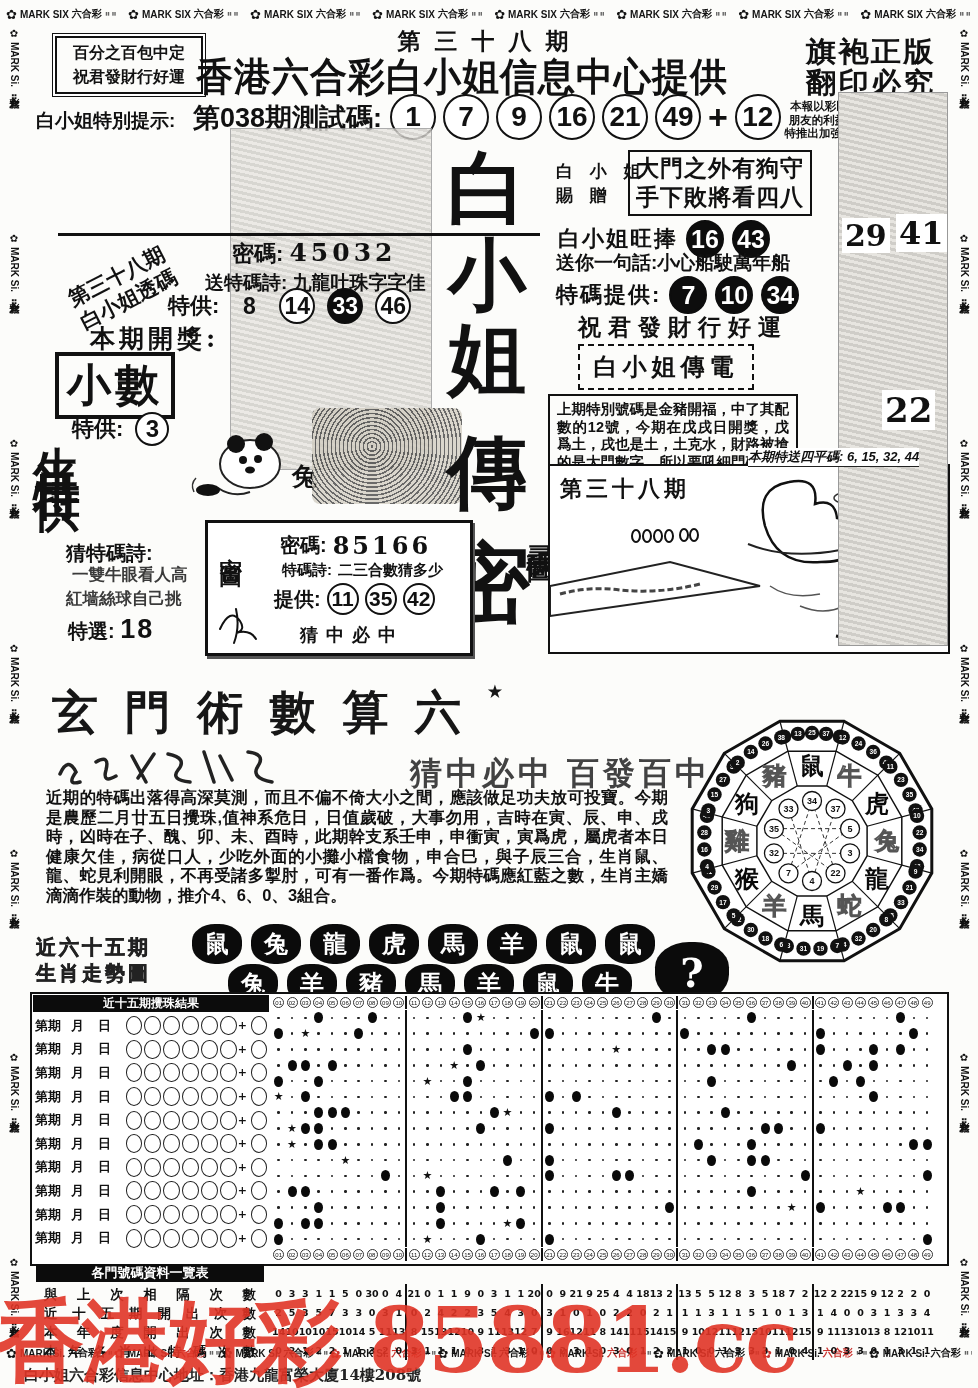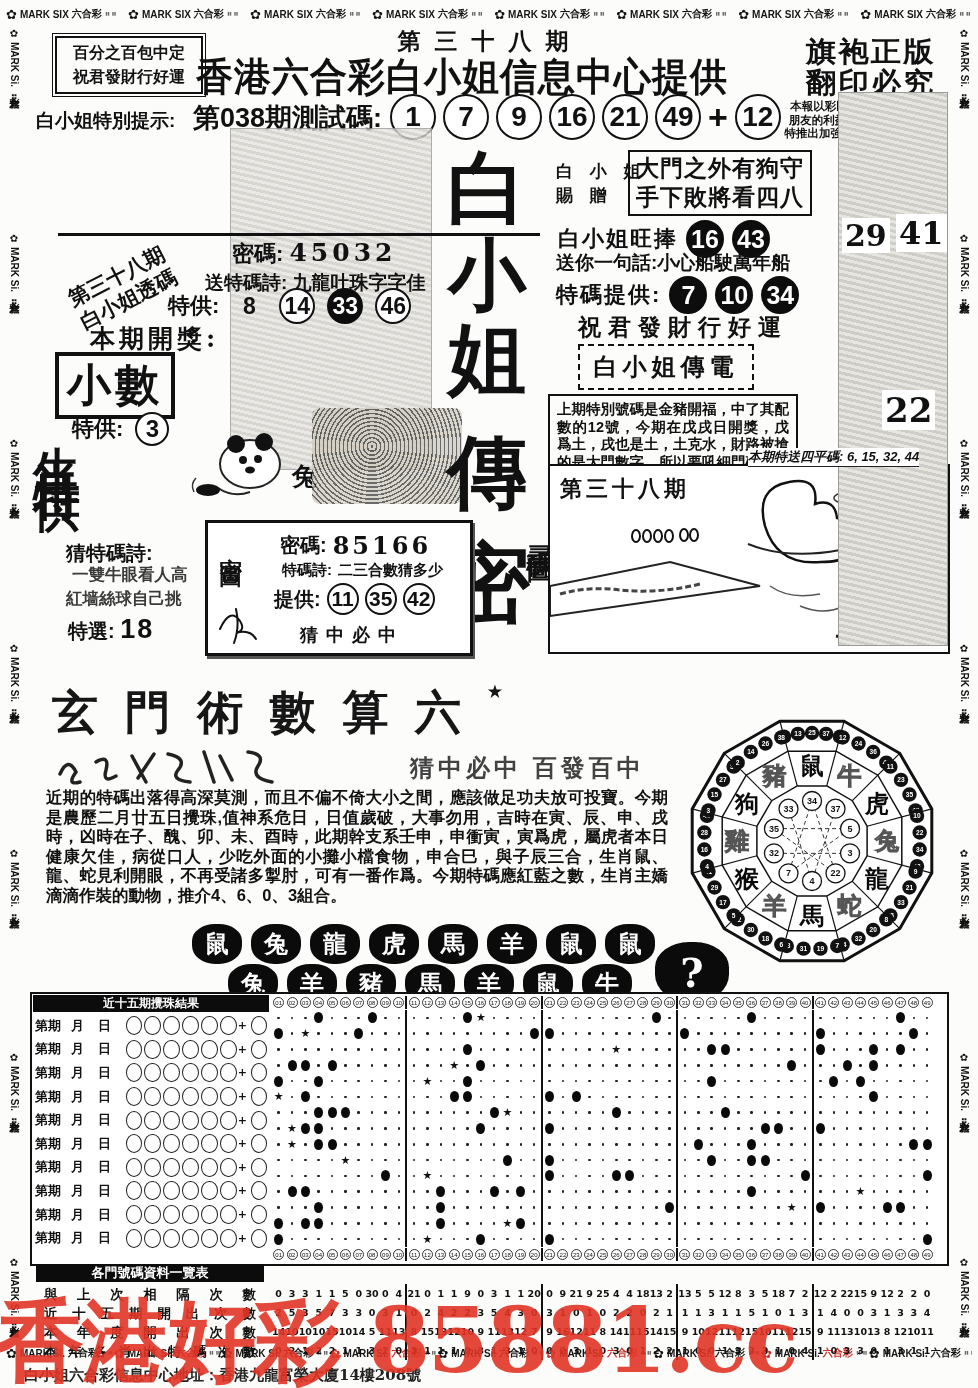--- a/index.html
+++ b/index.html
@@ -78,21 +78,21 @@
   .dashedbox{border:2.5px dashed #111;display:flex;align-items:center;justify-content:center;
              font-size:24px;font-weight:900;letter-spacing:5px;}
   .analysis{border:2.5px solid #111;padding:5px 7px;font-size:14.5px;line-height:17.5px;font-weight:700;
             text-align:justify;}
   .pingnote{font-size:13px;font-weight:700;font-style:italic;white-space:nowrap;border-bottom:1px solid #222;}
   .wishbox{border:2.5px solid #111;background:#fff;}
   .wishtitle{font-size:22px;font-weight:900;letter-spacing:4px;font-family:"DejaVu Serif",serif;}
   
   .headline{display:flex;justify-content:space-between;font-size:46px;font-weight:900;
             font-family:"DejaVu Serif",serif;color:#161616;}
-  .slogan2{font-size:24px;font-weight:900;letter-spacing:4px;color:#222;opacity:.85;filter:blur(.3px);}
+  .slogan2{font-size:32px;font-weight:900;letter-spacing:4px;color:#222;opacity:.85;filter:blur(.3px);}
   .para{font-size:16.5px;line-height:19.5px;font-weight:700;text-align:justify;}
   
   .trendlabel{font-size:20px;font-weight:900;letter-spacing:3px;color:#222;-webkit-text-stroke:.6px #222;
               filter:blur(.4px);line-height:26px;}
   .badge{position:absolute;background:#0b0b0b;color:#fff;display:flex;align-items:center;justify-content:center;
          border-radius:46% 46% 46% 46%/42% 42% 46% 46%;font-family:"DejaVu Serif",serif;font-weight:900;}
   
   .tbl-frame{border:2px solid #111;background:#fff;}
   .blackbar{background:#0c0c0c;color:#fff;display:flex;align-items:center;justify-content:space-around;
             font-weight:900;}
@@ -643,20 +643,24 @@
       <circle cx="126.48858990830108" cy="161.3606797749979" r="9.5" fill="#fff" stroke="#111" stroke-width="1.3"></circle>
       <text x="126.48858990830108" y="164.3606797749979" text-anchor="middle" font-size="9" font-weight="bold" fill="#111">7</text>
       <circle cx="111.95773934819385" cy="141.3606797749979" r="9.5" fill="#fff" stroke="#111" stroke-width="1.3"></circle>
       <text x="111.95773934819385" y="144.3606797749979" text-anchor="middle" font-size="9" font-weight="bold" fill="#111">32</text>
       <circle cx="111.95773934819385" cy="116.6393202250021" r="9.5" fill="#fff" stroke="#111" stroke-width="1.3"></circle>
       <text x="111.95773934819385" y="119.6393202250021" text-anchor="middle" font-size="9" font-weight="bold" fill="#111">35</text>
       <circle cx="126.48858990830107" cy="96.63932022500211" r="9.5" fill="#fff" stroke="#111" stroke-width="1.3"></circle>
       <text x="126.48858990830107" y="99.63932022500211" text-anchor="middle" font-size="9" font-weight="bold" fill="#111">33</text>
     </svg>
 
+  <div class="abs trendlabel" style="left:36px;top:934px;">
+    <div>近六十五期</div>
+    <div>生肖走勢圖</div>
+  </div>
   <div id="trendzone">
       <div class="badge" style="left: 192px; top: 924px; width: 50px; height: 40px; font-size: 24px;">鼠</div>
       <div class="badge" style="left: 251px; top: 924px; width: 50px; height: 40px; font-size: 24px;">兔</div>
       <div class="badge" style="left: 310px; top: 924px; width: 50px; height: 40px; font-size: 24px;">龍</div>
       <div class="badge" style="left: 369px; top: 924px; width: 50px; height: 40px; font-size: 24px;">虎</div>
       <div class="badge" style="left: 428px; top: 924px; width: 50px; height: 40px; font-size: 24px;">馬</div>
       <div class="badge" style="left: 487px; top: 924px; width: 50px; height: 40px; font-size: 24px;">羊</div>
       <div class="badge" style="left: 546px; top: 924px; width: 50px; height: 40px; font-size: 24px;">鼠</div>
       <div class="badge" style="left: 605px; top: 924px; width: 50px; height: 40px; font-size: 24px;">鼠</div>
       <div class="badge" style="left: 228px; top: 964px; width: 50px; height: 40px; font-size: 24px;">兔</div>

